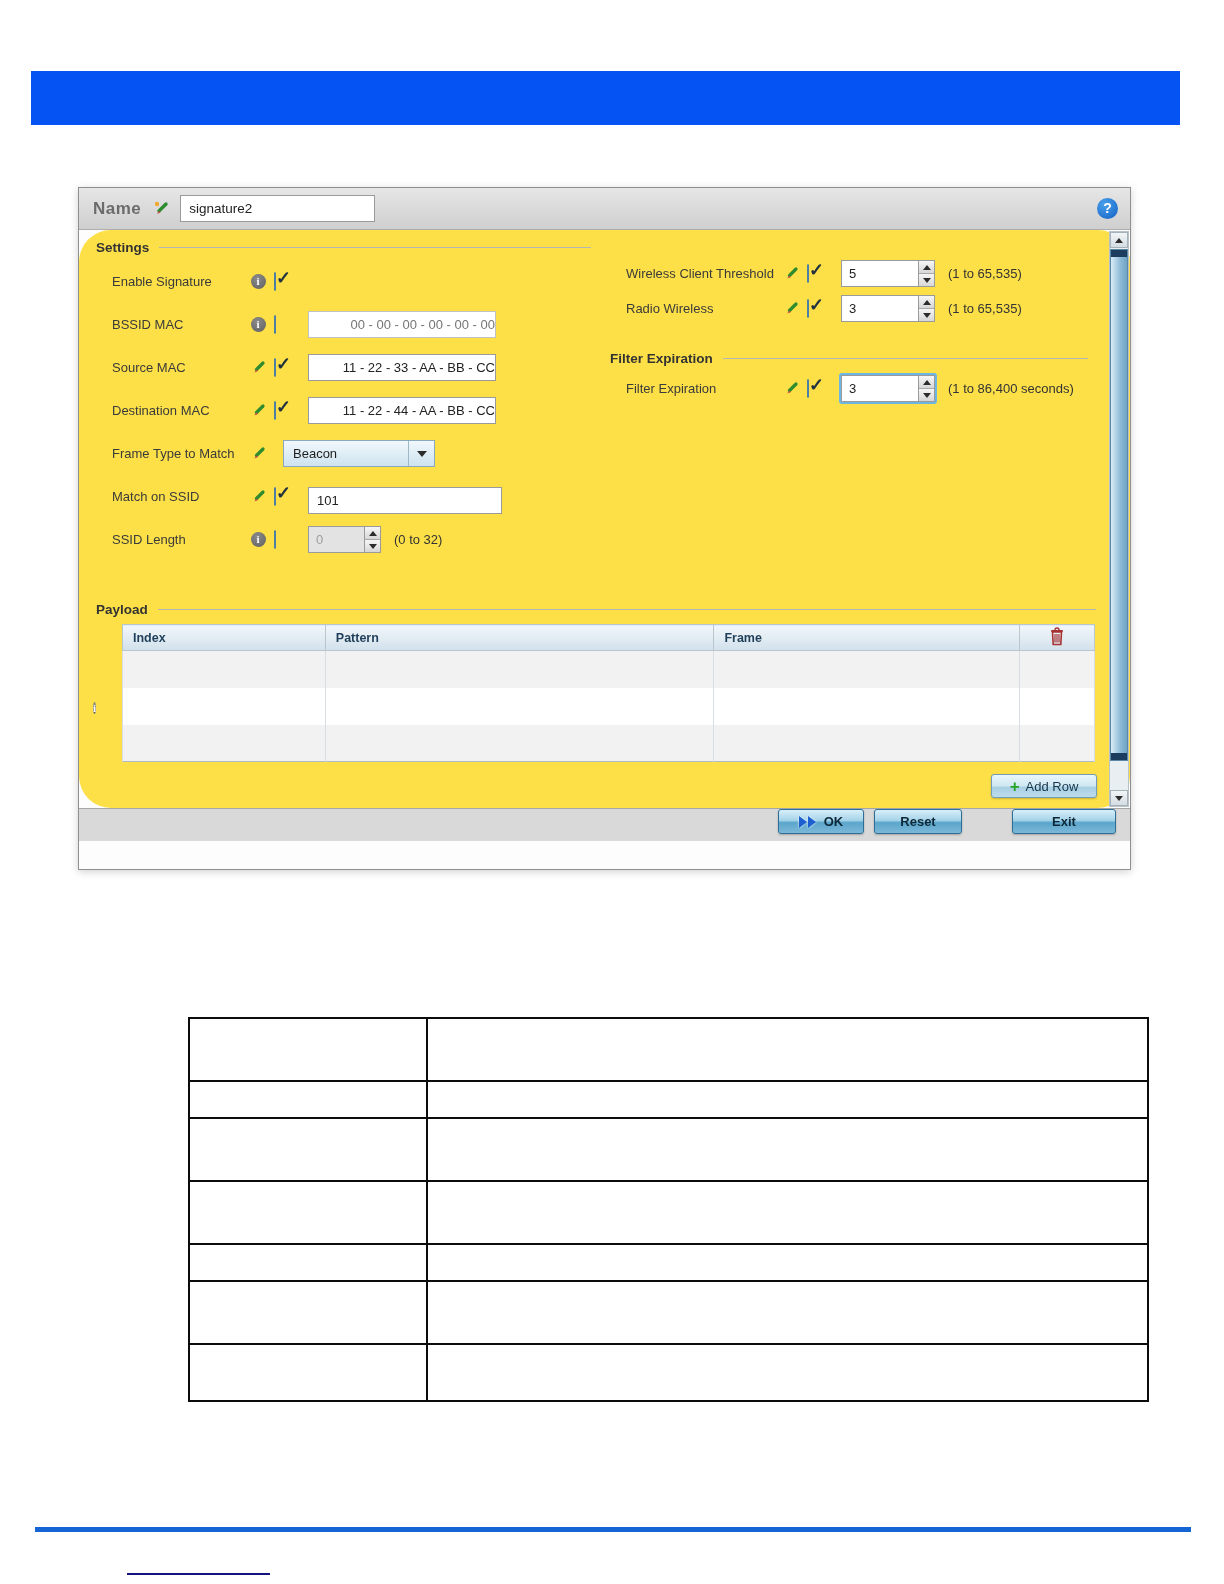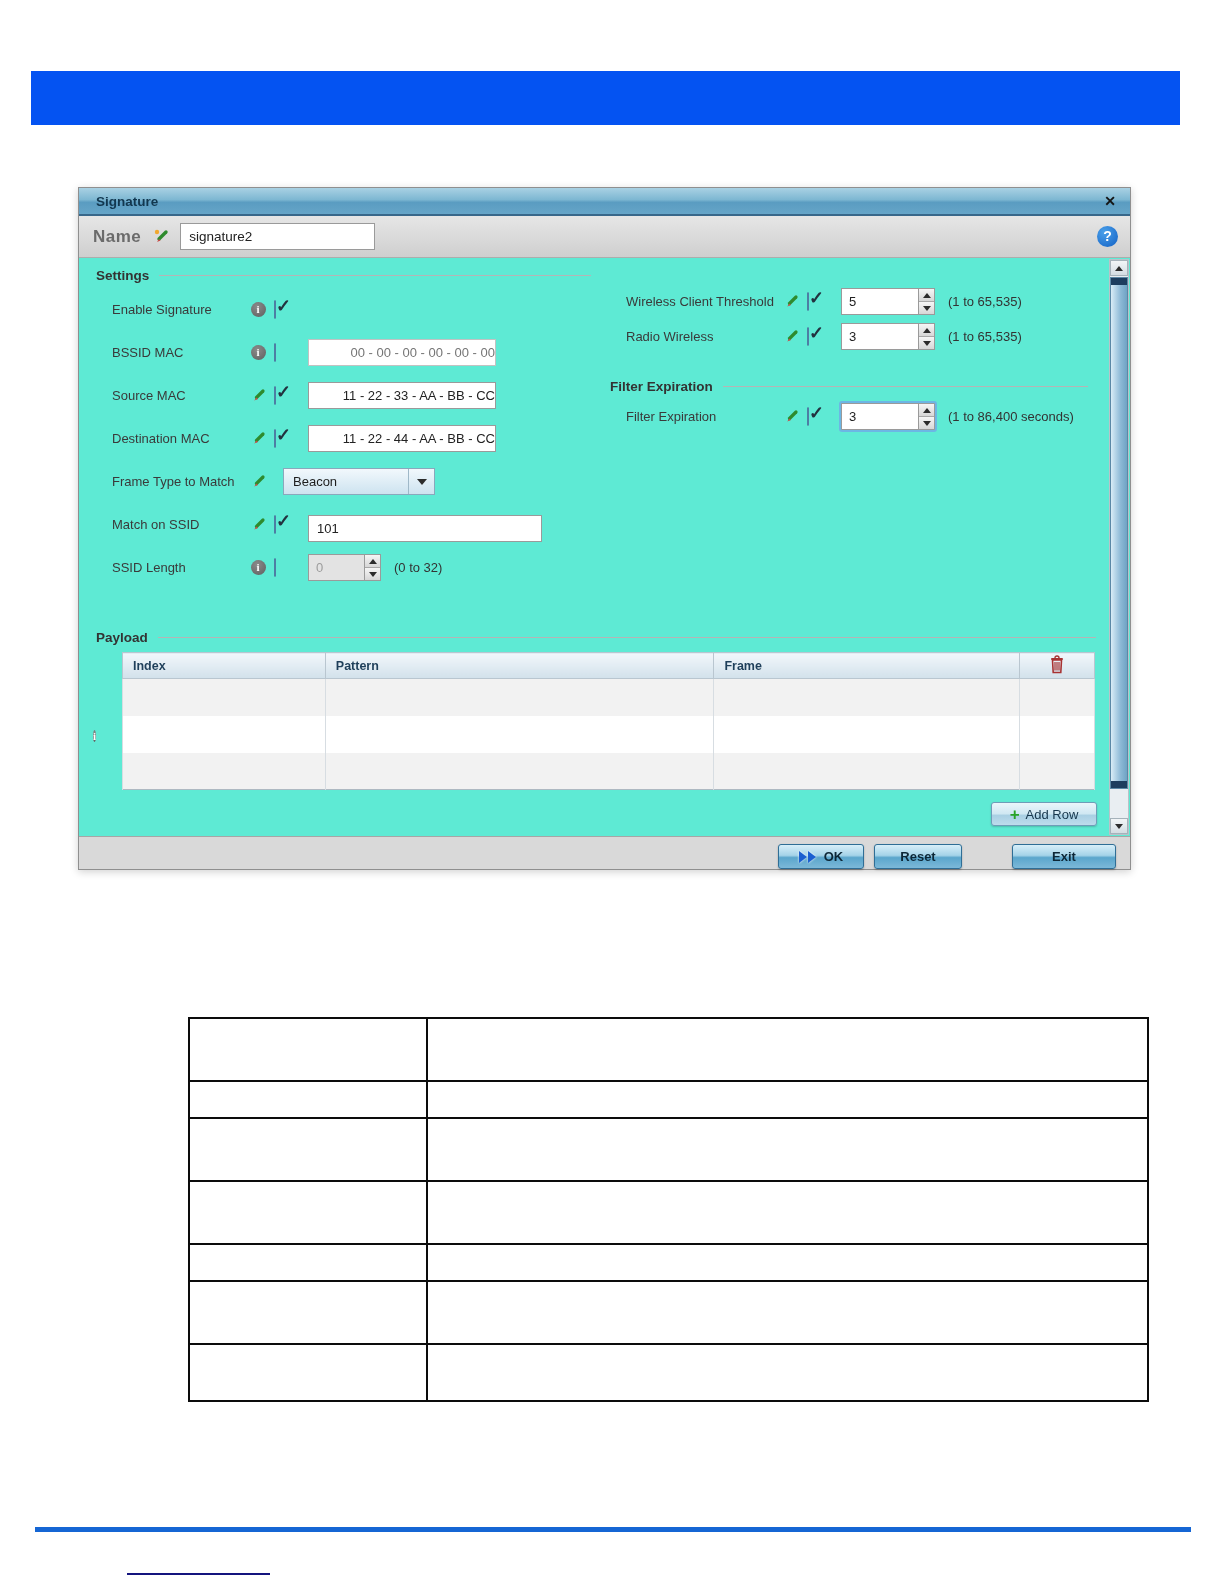--- a/index.html
+++ b/index.html
@@ -15,21 +15,21 @@
   .titlebar { height:28px; background:linear-gradient(180deg,#a9d1e3 0%,#7db7d2 45%,#5a9cc1 55%,#66a5c8 100%); border-bottom:2px solid #38678a; display:flex; align-items:center; padding:0 10px 0 17px; }
   .titlebar .title { font-size:13.5px; font-weight:bold; color:#12374f; flex:1; }
   .titlebar .close { font-size:14px; font-weight:bold; color:#141414; cursor:default; padding:0 4px; }
 
   .name-row { height:42px; background:linear-gradient(180deg,#e6e6e6,#cfcfcf); border-bottom:1px solid #adadad; display:flex; align-items:center; padding:0 12px 0 14px; }
   .name-row .name-label { font-size:17px; font-weight:bold; color:#6b6b6b; letter-spacing:.5px; }
   .name-row .icon-gap { margin:0 10px 0 12px; }
   .name-input { width:195px; height:27px; border:1px solid #9a9a9a; background:#fff; font-size:13.5px; color:#222; padding:0 8px; font-family:"Liberation Sans",sans-serif; }
   .help-badge { margin-left:auto; width:21px; height:21px; border-radius:50%; background:radial-gradient(circle at 35% 30%,#4aa0ea,#1260c4); color:#fff; font-weight:bold; font-size:14px; text-align:center; line-height:21px; }
 
-  .content { position:relative; height:578px; background:#5eead4; }
+  .content { position:relative; height:578px; background:#fde047;border-radius:32px; }
 
   .section-head { display:flex; align-items:center; font-size:13.5px; font-weight:bold; color:#333; height:18px; }
   .section-head::after { content:""; flex:1; border-top:1px solid #b5b5b5; margin-left:10px; }
 
   .block { position:absolute; }
   .b-settings { left:17px; top:8px;  width:495px; }
   .b-thresh  { left:531px; top:22px; width:478px; }
   .b-filter  { left:531px; top:119px; width:478px; }
   .b-payload { left:17px; top:370px; width:1000px; }
 
@@ -49,21 +49,21 @@
 
   
   .cb { width:17px; height:17px; border:1px solid #4d7ea4; border-radius:2px; background:linear-gradient(180deg,#f6fbfe,#cfe2f0); box-shadow:inset 0 0 0 1px rgba(255,255,255,.8); position:relative; }
   .cb .check { position:absolute; left:1px; top:-6px; font-size:18px; font-weight:bold; color:#22323f; }
 
   
   .tx { height:27px; border:1px solid #9a9a9a; background:#fff; font-size:13px; color:#222; font-family:"Liberation Sans",sans-serif; }
   .tx.center { text-align:right; }
   .tx.mac { width:188px; }
   .tx.dim { border-color:#c2c2c2; color:#b8b8b8; }
-  .tx.ssid { width:234px; padding:0 8px;margin-top:8px; }
+  .tx.ssid { width:194px; padding:0 8px;margin-top:8px; }
 
   
   .dd { width:152px; height:27px; border:1px solid #8aa8bc; background:linear-gradient(180deg,#f2f8fc,#cde3f0); display:flex; align-items:center; }
   .dd .dd-val { flex:1; font-size:13px; color:#1d1d1d; padding-left:9px; }
   .dd .dd-btn { width:26px; height:100%; border-left:1px solid #9fb8c8; display:flex; align-items:center; justify-content:center; }
   .tri-dn { width:0; height:0; border-left:5px solid transparent; border-right:5px solid transparent; border-top:6px solid #2c2c2c; }
   .tri-up-s { width:0; height:0; border-left:4px solid transparent; border-right:4px solid transparent; border-bottom:5px solid #2c2c2c; }
   .tri-dn-s { width:0; height:0; border-left:4px solid transparent; border-right:4px solid transparent; border-top:5px solid #2c2c2c; }
 
   
@@ -93,21 +93,21 @@
 
   
   .vscroll { position:absolute; right:1px; top:1px; width:20px; height:576px; background:#e9eef2; border:1px solid #b9c2c9; }
   .vs-btn { position:absolute; left:0; width:18px; height:16px; background:linear-gradient(180deg,#f2f5f7,#d4dde3); border:1px solid #a5b2ba; display:flex; align-items:center; justify-content:center; }
   .vs-up { top:0; } .vs-dn { bottom:0; }
   .vs-thumb { position:absolute; left:0; top:17px; width:18px; height:512px; background:linear-gradient(90deg,#d9ecf6,#8db9d6 60%,#6fa3c4); border:1px solid #5b88a6; }
   .vs-thumb::before, .vs-thumb::after { content:""; position:absolute; left:0; width:100%; height:7px; background:#1d3d5e; }
   .vs-thumb::before { top:0; } .vs-thumb::after { bottom:0; }
 
   
-  .dlg-footer { height:33px; background:#d9d9d9; border-top:1px solid #a6a6a6; display:flex; align-items:flex-end; justify-content:flex-end; padding-right:14px; gap:10px; }
+  .dlg-footer { height:33px; background:#d9d9d9; border-top:1px solid #a6a6a6; display:flex; align-items:flex-start; justify-content:flex-end; padding-right:14px; gap:10px; }
   .btn { height:25px; border:1px solid #2f6e96; border-radius:3px; background:linear-gradient(180deg,#d8eff9 0%,#a5d3e8 45%,#5ba6cc 55%,#7cb8d8 100%); font-size:13px; font-weight:bold; color:#0d2737; display:flex; align-items:center; justify-content:center; box-shadow:0 1px 2px rgba(0,0,0,.25); }
   .btn-ok { width:86px; } .btn-reset { width:88px; } .btn-exit { width:104px;margin-left:40px; }
   .ok-glyph { display:flex; margin-right:7px; }
   .ok-glyph i { width:0; height:0; border-top:6px solid transparent; border-bottom:6px solid transparent; border-left:8px solid #1b5fd0; margin-right:1px; filter:drop-shadow(0 0 1px #fff); }
 
   
   .doc-table { position:absolute; left:188px; top:1017px; border-collapse:collapse; }
   .doc-table td { border:2px solid #0c0c0c; }
   .doc-c1 { width:238px; } .doc-c2 { width:721px; }
 
@@ -115,24 +115,20 @@
 </style>
 </head>
 <body>
 
 <div class="top-banner"></div>
 <div class="bottom-rule"></div>
 <div class="footer-link-underline"></div>
 
 <div class="dialog">
 
-  <div class="titlebar">
-    <span class="title">Signature</span>
-    <span class="close">✕</span>
-  </div>
 
   <div class="name-row">
     <span class="name-label">Name</span>
     <span class="icon-gap">
       <svg width="17" height="17" viewBox="0 0 17 17">
         <circle cx="4" cy="4" r="2.2" fill="#f0a830"></circle>
         <path d="M13 4 L6 11" stroke="#2e8b2e" stroke-width="3.4" stroke-linecap="round"></path>
         <path d="M6 11 L4 14 L7.5 12.5 Z" fill="#d04545"></path>
       </svg>
     </span>

